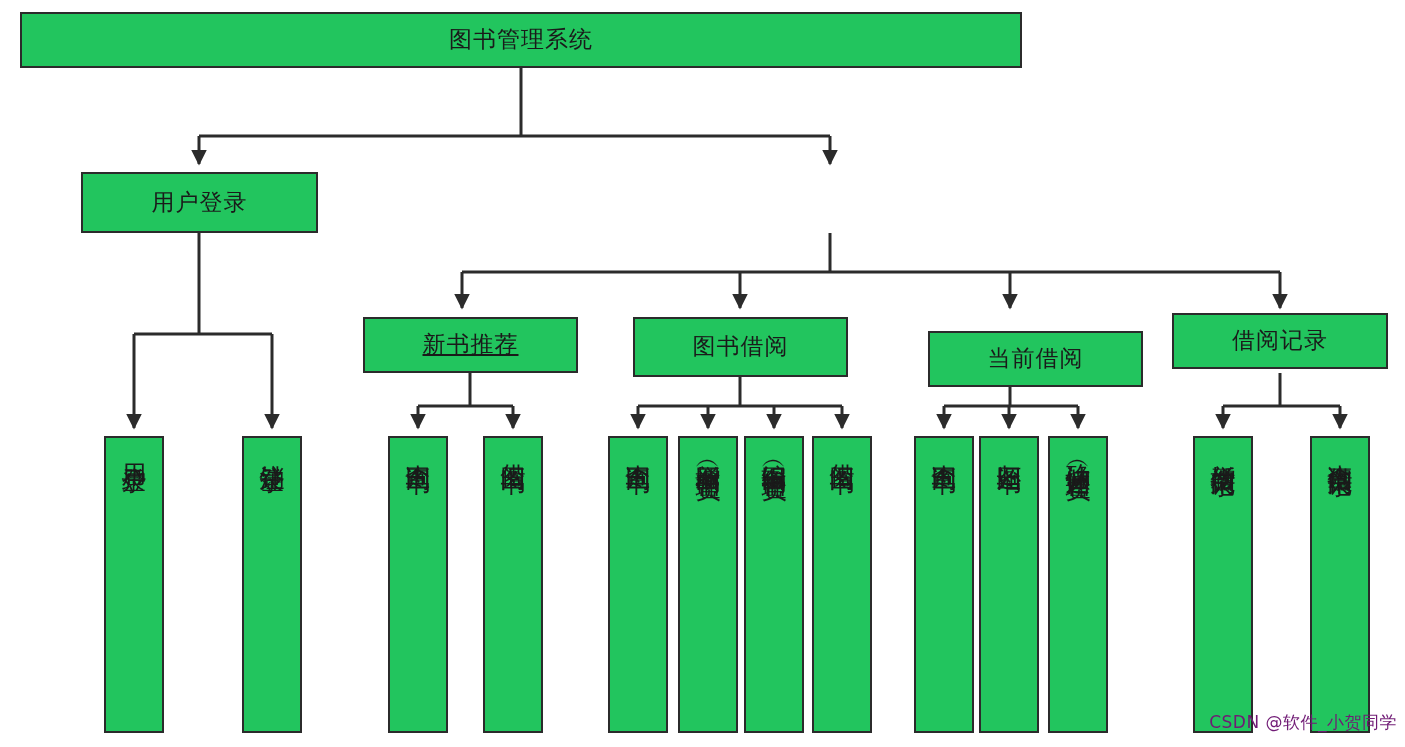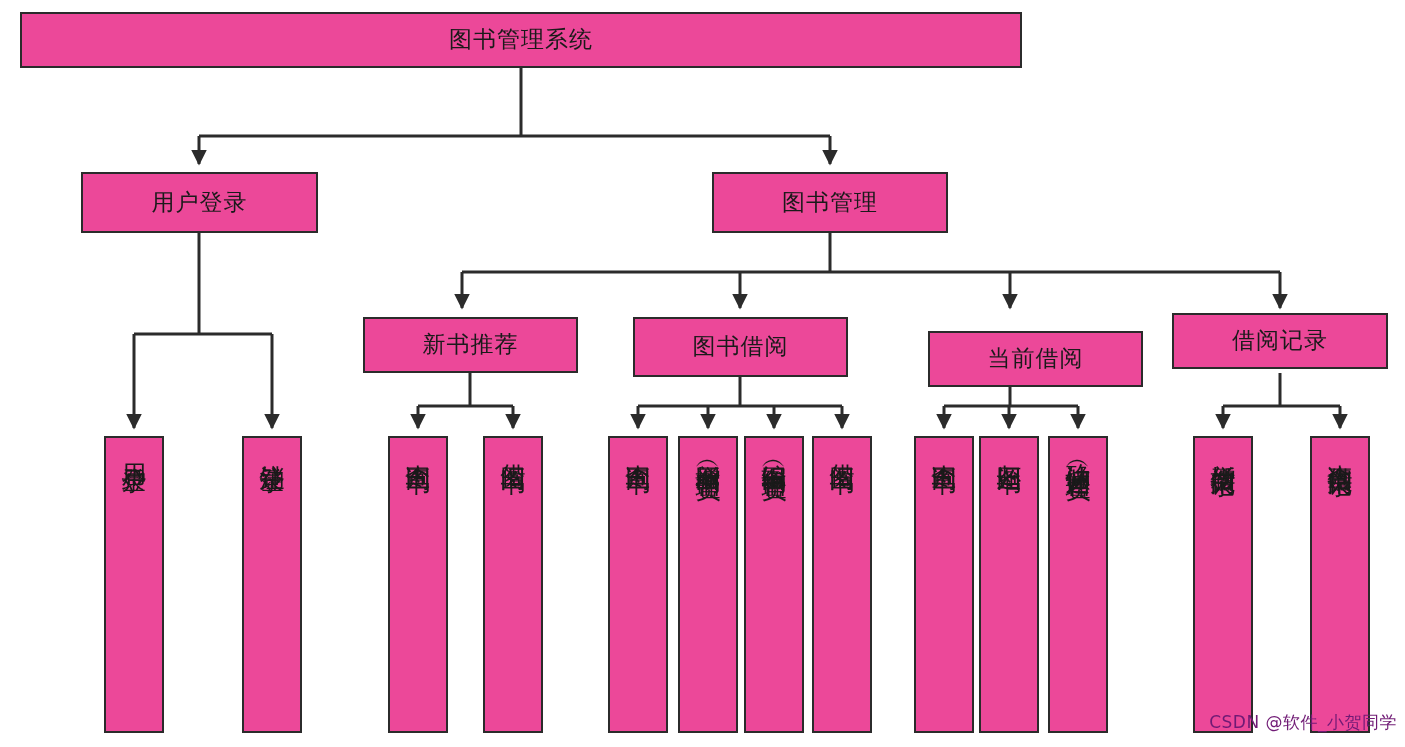--- a/index.html
+++ b/index.html
@@ -21,21 +21,21 @@
     position: absolute;
     left: 0;
     top: 0;
     width: 1405px;
     height: 747px;
     pointer-events: none;
   }
   .node {
     position: absolute;
     box-sizing: border-box;
-    background: #ec4899;
+    background: #22c55e;
     border: 2.5px solid #2b2b2b;
     display: flex;
     align-items: center;
     justify-content: center;
     color: #1a1a1a;
   }
   .node-label {
     display: block;
     text-align: center;
     line-height: 1.12;
@@ -123,25 +123,22 @@
   </svg>
 
   <div class="node horizontal" style="left:20px; top:12px; width:1002px; height:56px;">
     <span class="node-label">图书管理系统</span>
   </div>
 
   <div class="node horizontal" style="left:81px; top:172px; width:237px; height:61px;">
     <span class="node-label">用户登录</span>
   </div>
 
-  <div class="node horizontal" style="left:712px; top:172px; width:236px; height:61px;">
-    <span class="node-label">图书管理</span>
-  </div>
-
-  <div class="node horizontal" style="left:363px; top:317px; width:215px; height:56px;">
+
+  <div class="node horizontal" style="left:363px; top:317px; width:215px; height:56px;text-decoration:underline;">
     <span class="node-label">新书推荐</span>
   </div>
 
   <div class="node horizontal" style="left:633px; top:317px; width:215px; height:60px;">
     <span class="node-label">图书借阅</span>
   </div>
 
   <div class="node horizontal" style="left:928px; top:317px; width:215px; height:56px;margin-top:14px;">
     <span class="node-label">当前借阅</span>
   </div>

